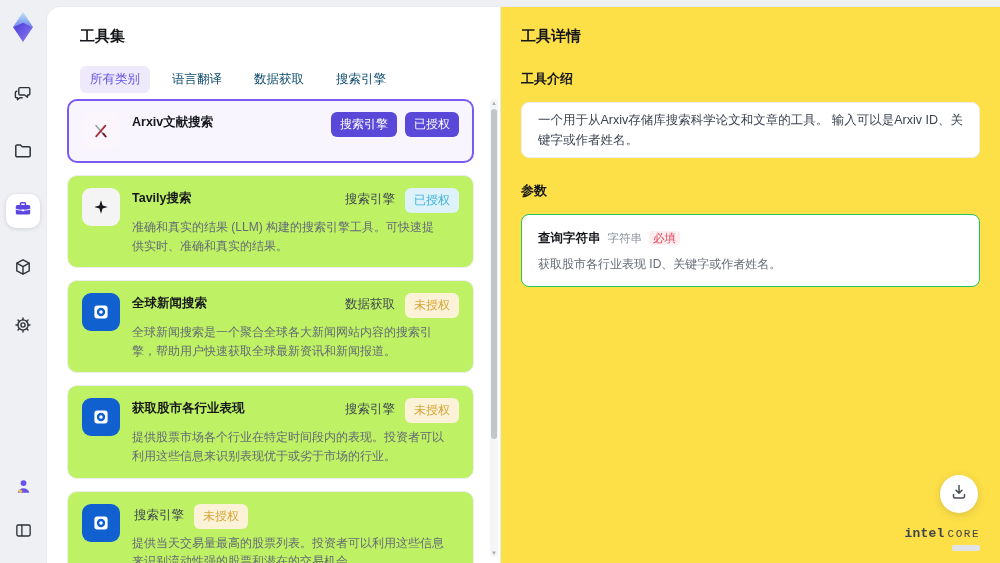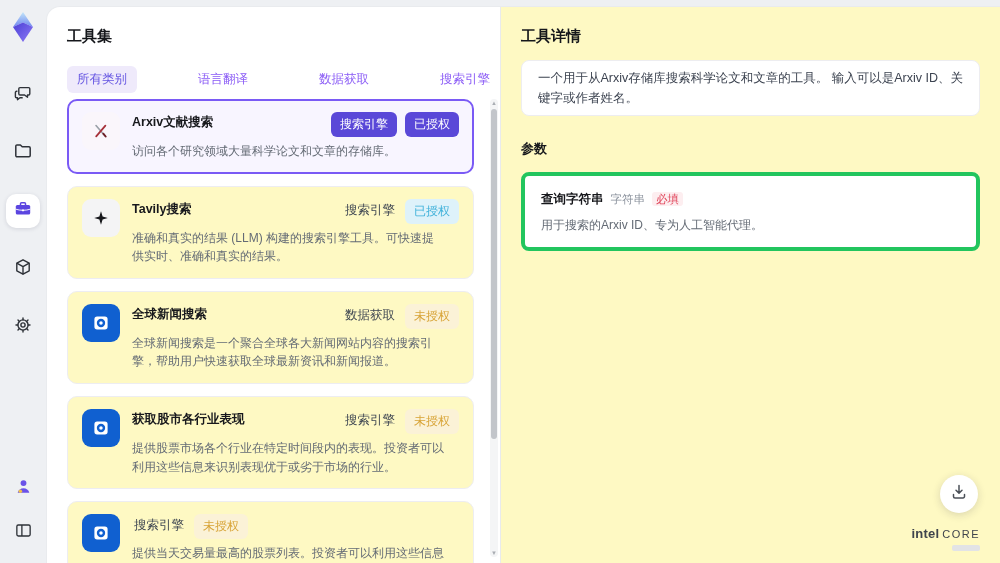--- a/index.html
+++ b/index.html
@@ -14,34 +14,34 @@
   .rail-item{width:34px;height:34px;border-radius:10px;display:flex;align-items:center;
     justify-content:center;cursor:pointer;}
   .rail-item.active{background:#ffffff;box-shadow:0 1px 4px rgba(40,40,80,.14);}
   .rail-bottom{margin-top:auto;display:flex;flex-direction:column;gap:10px;align-items:center;
     padding-bottom:14px;}
 
   
   .content{position:absolute;left:46px;top:6px;right:0;bottom:0;background:#ffffff;
     border-top-left-radius:14px;border:1px solid #e9ebee;border-right:none;border-bottom:none;
     display:flex;overflow:hidden;}
-  .left-pane{width:453px;flex:none;position:relative;padding:20px 0 0 20px;}
-  .right-pane{flex:1;background:#fef9c3;border-left:1px solid #e9eaec;padding:20px 20px;position:relative;}
+  .left-pane{width:453px;flex:none;position:relative;padding:20px 0 0 33px;}
+  .right-pane{flex:1;background:#fde047;border-left:1px solid #e9eaec;padding:20px 20px;position:relative;}
 
   .pane-title{font-size:15px;font-weight:bold;color:#15171b;}
 
   
-  .tabs{margin-top:20px;display:flex;gap:12px;justify-content:space-between;}
-  .tab{font-size:12.5px;color:#8b5cf6;padding:5px 10px;border-radius:6px;cursor:pointer;white-space:nowrap;}
+  .tabs{margin-top:20px;display:flex;gap:12px;}
+  .tab{font-size:12.5px;color:#0c4a6e;padding:5px 10px;border-radius:6px;cursor:pointer;white-space:nowrap;}
   .tab.active{background:#efeafb;color:#6656e2;}
 
   
   .list-wrap{position:absolute;left:20px;right:16px;top:92px;bottom:0;overflow:hidden;}
   .tool-list{display:flex;flex-direction:column;gap:12px;padding-right:10px;}
-  .card{display:flex;gap:12px;padding:12px 14px;background:#fef9c3;border:1px solid #ededf1;
+  .card{display:flex;gap:12px;padding:12px 14px;background:#bef264;border:1px solid #ededf1;
     border-radius:10px;cursor:pointer;}
   .card.selected{border:2px solid #7a5af5;background:#f8f5ff;padding:11px 13px;}
   .card-icon{width:38px;height:38px;border-radius:9px;flex:none;display:flex;
     align-items:center;justify-content:center;}
   .icon-arxiv{background:#faf6fb;}
   .icon-tavily{background:#f4f4f5;}
   .icon-blue{background:#1060d0;}
   .card-content{flex:1;min-width:0;}
   .row1{display:flex;align-items:flex-start;gap:8px;}
   .card-title{flex:1;font-size:12.5px;font-weight:bold;color:#17181c;padding-top:2px;}
@@ -57,33 +57,33 @@
     border-radius:4px;cursor:pointer;}
   .sb-arrow{position:absolute;left:0;width:8px;text-align:center;font-size:6px;color:#a9adb3;line-height:8px;}
   .sb-up{top:0;} .sb-down{bottom:0;}
   .sb-thumb{position:absolute;left:1px;width:6px;top:10px;height:72%;background:#c2c5ca;border-radius:3px;}
 
   
   .section-head{font-size:13px;font-weight:bold;color:#15171b;}
   .mt22{margin-top:24px;} .mt14{margin-top:14px;}
   .info-box{background:#ffffff;border:1px solid #ededf0;border-radius:8px;
     padding:7px 16px;font-size:12.5px;color:#3c4350;line-height:1.6;}
-  .param-box{background:#ffffff;border:4px solid #22c55e;border-radius:8px;padding:13px 16px;}
+  .param-box{background:#ffffff;border:1px solid #22c55e;border-radius:8px;padding:13px 16px;}
   .param-name{font-size:12.5px;font-weight:bold;color:#17181c;}
   .param-type{font-size:11.5px;color:#8a919c;margin-left:7px;}
   .param-required{font-size:11.5px;color:#e0455a;background:#fdeef0;border-radius:3px;
     padding:1px 4px;margin-left:7px;}
   .param-desc{margin-top:9px;font-size:12px;color:#646b75;}
 
   
   .fab{position:absolute;right:22px;bottom:50px;width:38px;height:38px;border-radius:50%;
     background:#ffffff;box-shadow:0 2px 8px rgba(30,30,60,.16);display:flex;align-items:center;
     justify-content:center;cursor:pointer;}
   .intel{position:absolute;right:20px;bottom:12px;text-align:right;}
-  .intel-line{white-space:nowrap;}
+  .intel-line{white-space:nowrap;font-family:Liberation Mono, monospace;}
   .intel-a{font-size:13px;font-weight:bold;color:#3f444c;letter-spacing:.2px;}
   .intel-b{font-size:11px;color:#3f444c;text-transform:uppercase;letter-spacing:1.5px;margin-left:3px;}
   .intel-sub{height:6px;width:28px;background:#e2e3e6;border-radius:2px;margin-left:auto;margin-top:3px;}
 </style>
 </head>
 <body>
 
 <div class="rail">
   <div class="rail-logo">
     <svg width="28" height="32" viewBox="0 0 28 32">
@@ -171,21 +171,20 @@
                 <path d="M14.4 4.7L5.2 15.4" stroke="#a6313a" stroke-width="1.8"></path>
                 <path d="M12.3 12.7l2.4 2.8" stroke="#6e1f26" stroke-width="1.9"></path>
               </svg>
             </div>
             <div class="card-content">
               <div class="row1">
                 <span class="card-title">Arxiv文献搜索</span>
                 <span class="badge solid">搜索引擎</span>
                 <span class="badge solid">已授权</span>
               </div>
-              <div class="card-desc">访问各个研究领域大量科学论文和文章的存储库。</div>
             </div>
           </div>
           <div class="card">
             <div class="card-icon icon-tavily">
               <svg viewBox="0 0 20 20" width="18" height="18">
                 <path d="M10 2.5l1.8 5.7 5.7 1.8-5.7 1.8L10 17.5 8.2 11.8 2.5 10l5.7-1.8z" fill="#17181c"></path>
               </svg>
             </div>
             <div class="card-content">
               <div class="row1">
@@ -247,26 +246,27 @@
     </div>
     <div class="scrollbar">
       <div class="sb-arrow sb-up">▲</div>
       <div class="sb-thumb"></div>
       <div class="sb-arrow sb-down">▼</div>
     </div>
   </div>
 
   <div class="right-pane">
     <div class="pane-title">工具详情</div>
+    <div class="section-head mt22">工具介绍</div>
     <div class="info-box mt14">一个用于从Arxiv存储库搜索科学论文和文章的工具。 输入可以是Arxiv ID、关键字或作者姓名。</div>
     <div class="section-head mt22">参数</div>
     <div id="param-list" class="mt14">
         <div class="param-box">
           <div><span class="param-name">查询字符串</span><span class="param-type">字符串</span><span class="param-required">必填</span></div>
-          <div class="param-desc">用于搜索的Arxiv ID、专为人工智能代理。</div>
+          <div class="param-desc">获取股市各行业表现 ID、关键字或作者姓名。</div>
         </div>
       </div>
   </div>
 </div>
 
 <div class="fab">
   <span>
     <svg viewBox="0 0 20 20" width="20" height="20" fill="none" stroke="#4b5058" stroke-width="1.5" stroke-linecap="round" stroke-linejoin="round">
       <path d="M10 3.5v7.2M7 8.2l3 2.9 3-2.9"></path>
       <path d="M4.5 12.5v2a1.5 1.5 0 0 0 1.5 1.5h8a1.5 1.5 0 0 0 1.5-1.5v-2"></path>

